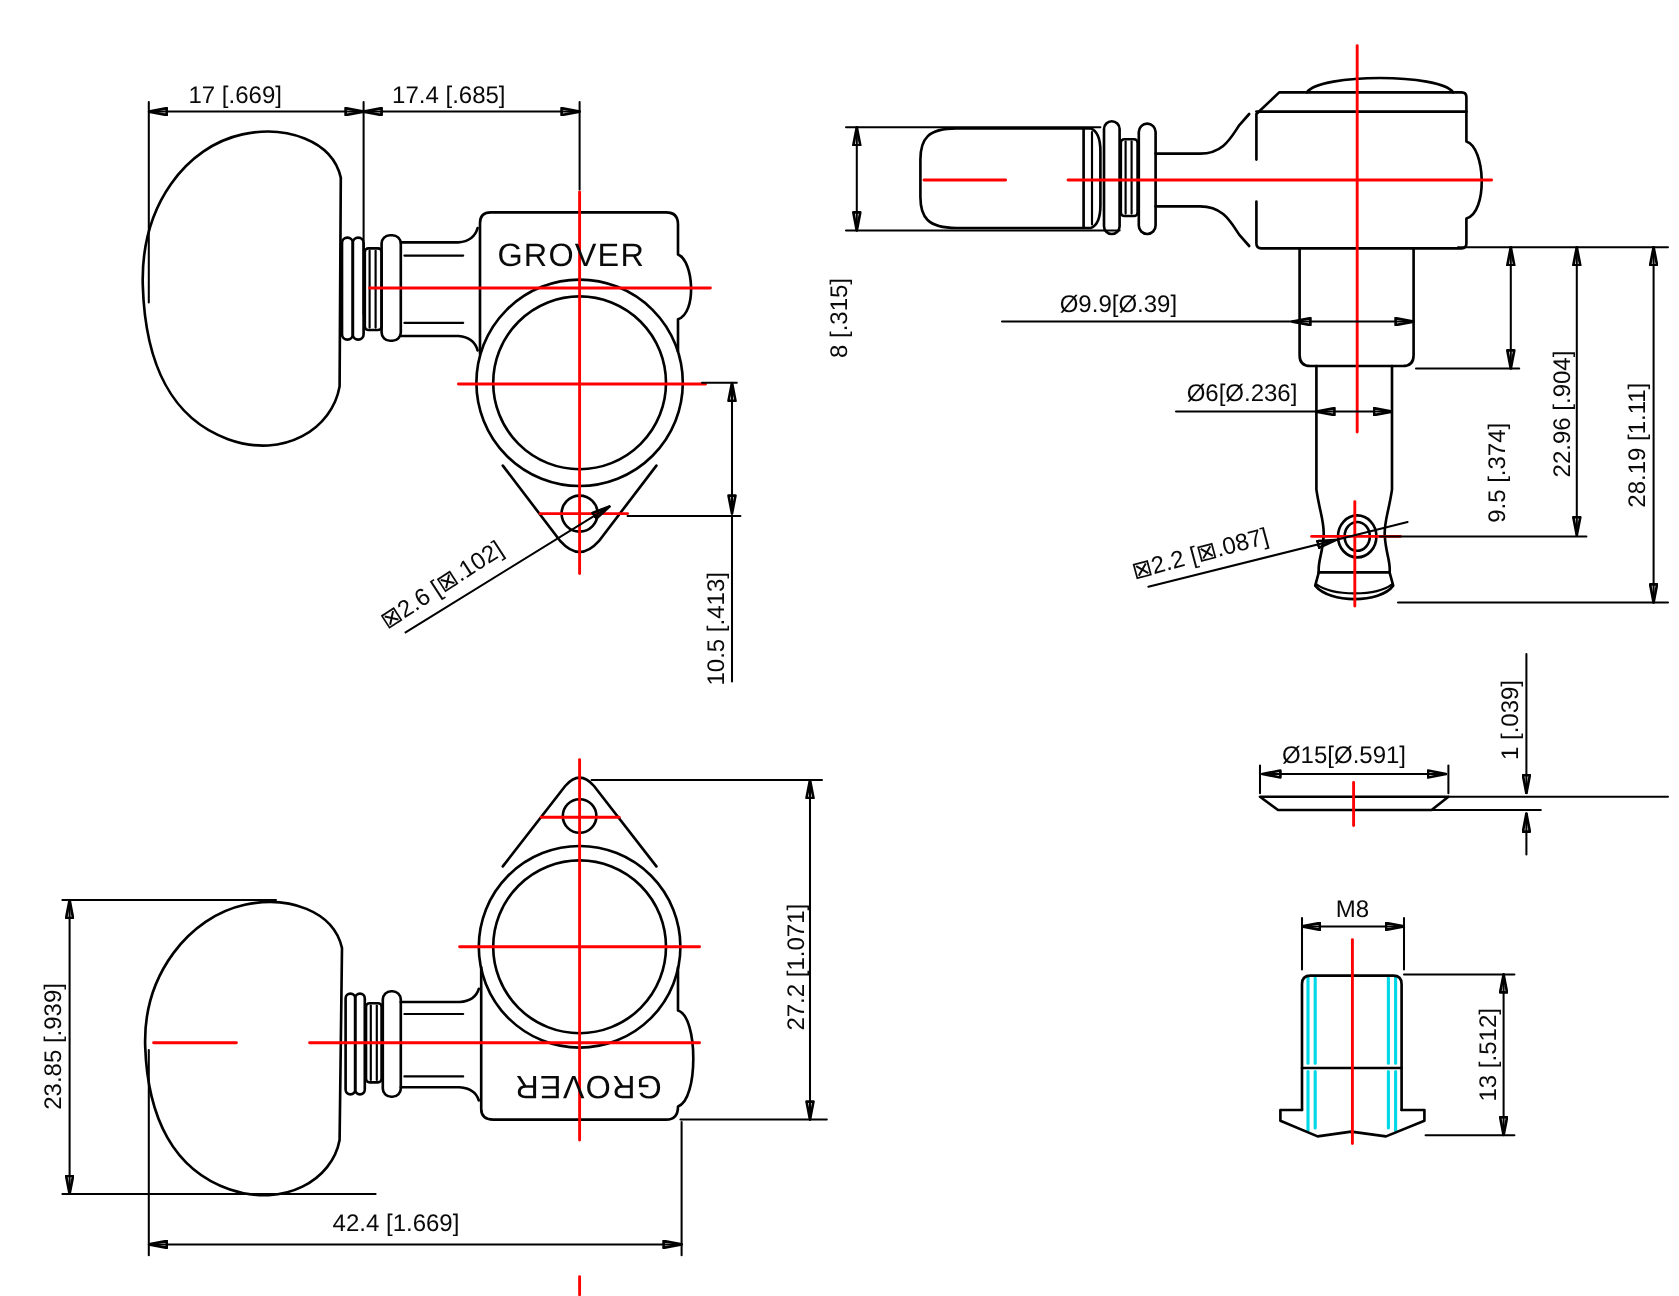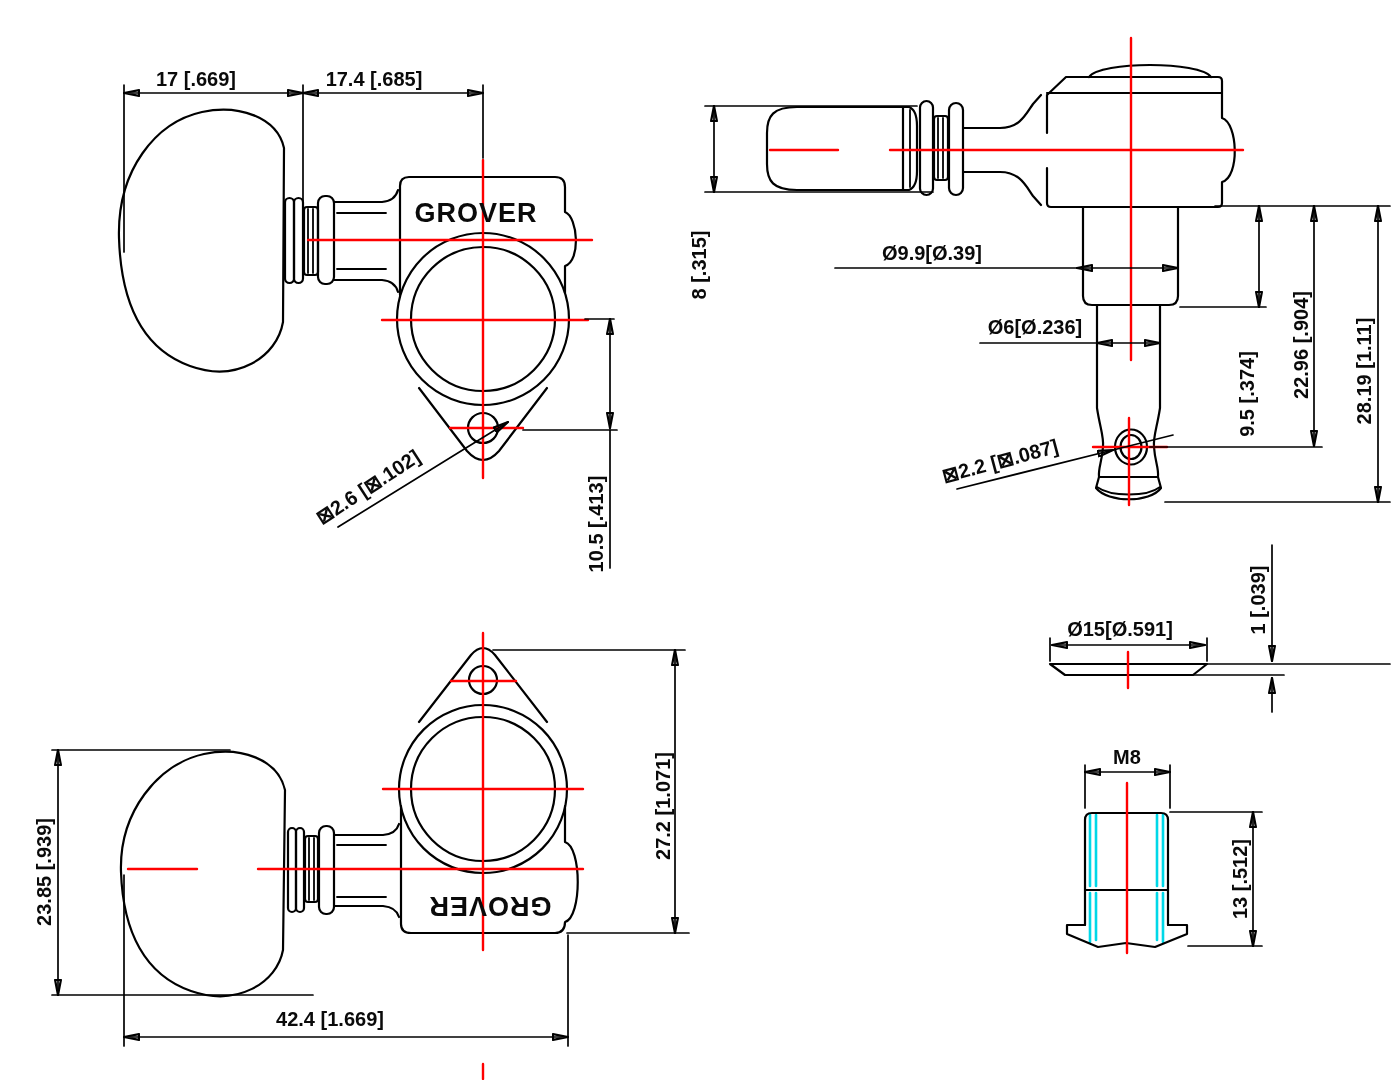--- a/index.html
+++ b/index.html
@@ -1,16 +1,16 @@
 <!DOCTYPE html>
 <html><head>
 <meta charset="utf-8">
 <style>
   html,body{margin:0;padding:0;background:#ffffff;}
-  #page{position:relative;width:1399px;height:1080px;background:#ffffff;overflow:hidden;font-weight:bold;}
+  #page{position:relative;width:1399px;height:1080px;background:#ffffff;overflow:hidden;}
   svg{display:block;}
   svg path, svg line, svg circle, svg rect, svg ellipse, svg polyline{
     fill:none;stroke:#000000;stroke-width:2.2;stroke-linecap:round;stroke-linejoin:round;
   }
   .dim{stroke-width:1.7;}
   .red{stroke:#ff0000;stroke-width:2.4;}
   .cyan{stroke:#00d8e8;stroke-width:2.6;}
   .inner{stroke-width:1.8;}
   text.lbl{font-family:"Liberation Sans",sans-serif;font-size:20px;fill:#0a0a0a;stroke:none;text-anchor:middle;}
   text.brand{font-family:"Liberation Sans",sans-serif;font-size:27px;letter-spacing:1px;fill:#0a0a0a;stroke:none;text-anchor:middle;}

